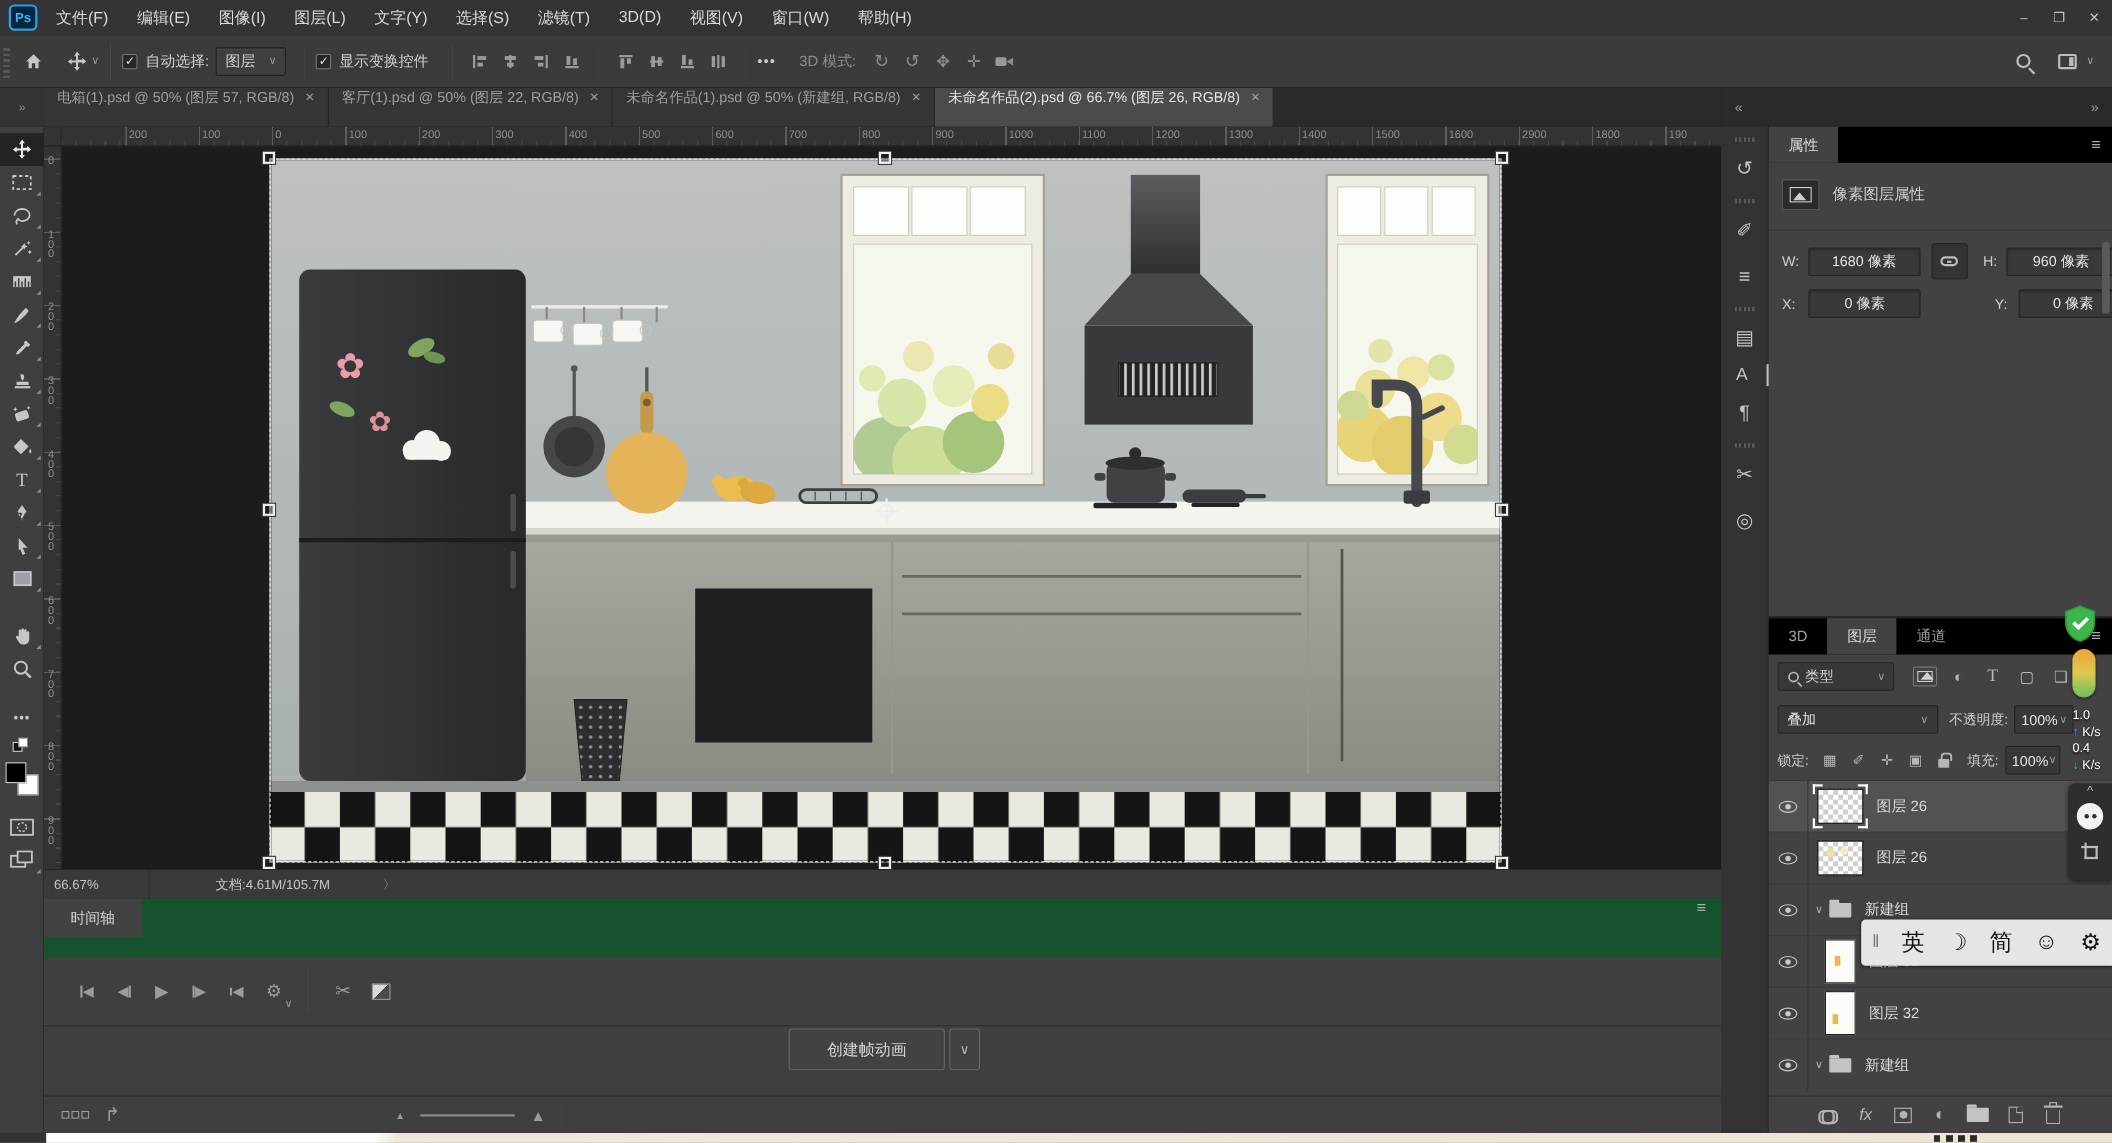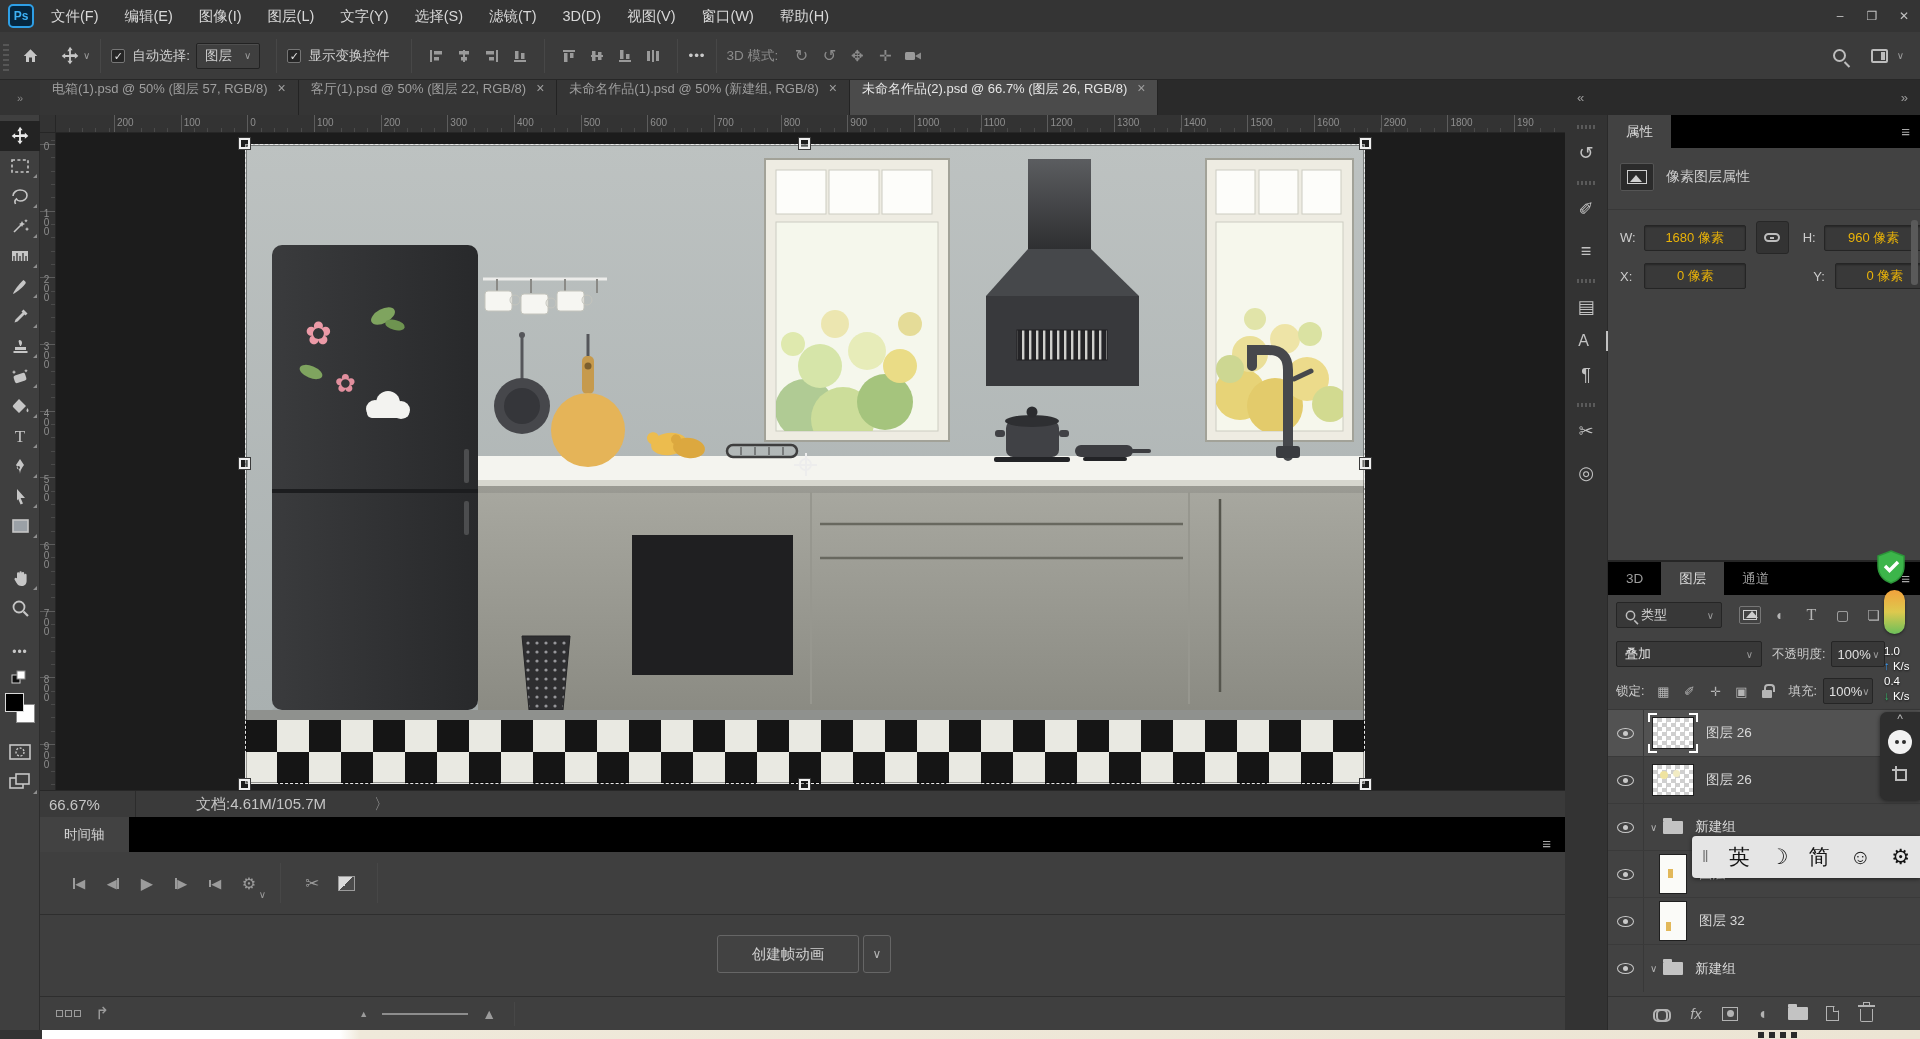--- a/index.html
+++ b/index.html
@@ -55,25 +55,25 @@
   .canvas{position:absolute;left:56px;top:133px;width:1509px;height:657px;background:#1c1c1c;z-index:10;overflow:hidden}
   .doc{position:absolute;left:189px;top:11px;width:1120px;height:640px;background:#b4baba}
   .doc svg{position:absolute;left:0;top:0}
   .ants{position:absolute;inset:0;border:1px dashed #e9e9e9;box-shadow:inset 0 0 0 1px rgba(0,0,0,.35);pointer-events:none}
   .handle{position:absolute;width:11px;height:11px;border:2px solid #efefef;background:rgba(30,30,30,.35);box-shadow:0 0 0 1px #3a3a3a}
   .centerpt{position:absolute;left:554px;top:314px;width:13px;height:13px;border:2px solid #ededed;border-radius:50%}
   .centerpt::before,.centerpt::after{content:"";position:absolute;background:#ededed}
   .centerpt::before{left:-7px;top:3.5px;width:23px;height:2px}
   .centerpt::after{left:3.5px;top:-7px;width:2px;height:23px}
   
-  .statusbar{position:absolute;left:40px;top:790px;width:1525px;height:27px;background:#3a3a3a;border-top:1px solid #272727;display:flex;align-items:center;font-size:15px;color:#c6c6c6;z-index:12}
+  .statusbar{position:absolute;left:40px;top:790px;width:1525px;height:27px;background:#3a3a3a;border-top:1px solid #272727;display:flex;align-items:center;font-size:12px;color:#c6c6c6;z-index:12}
   .zoombox{width:96px;height:100%;display:flex;align-items:center;padding-left:9px;border-right:1px solid #2c2c2c}
   
   .timeline{position:absolute;left:40px;top:817px;width:1525px;height:213px;background:#3f3f3f;z-index:12}
-  .tl-tabrow{height:35px;background:#000000;display:flex;align-items:flex-end;justify-content:space-between;padding-right:14px}
+  .tl-tabrow{height:53px;background:#14532d;display:flex;align-items:flex-start;justify-content:space-between;padding-right:14px}
   .tl-tab{display:inline-flex;height:35px;align-items:center;padding:0 24px;background:#424242;color:#cfcfcf;font-size:13.5px}
   .tl-controls{height:63px;border-bottom:1px solid #2e2e2e;display:flex;align-items:center;padding-left:22px;color:#9b9b9b}
   .tlb{display:flex;align-items:center;justify-content:center;width:34px;height:30px;font-size:13px;color:#9b9b9b;position:relative}
   .vbar{display:inline-block;width:2.5px;height:11px;background:#9b9b9b}
   .gradsq{width:17px;height:15px;border:1.5px solid #9b9b9b;background:linear-gradient(135deg,#d9d9d9 50%,#4a4a4a 50%)}
   .tl-create{position:absolute;left:677px;top:118px;width:142px;height:38px;background:#424242;border:1px solid #666;border-radius:3px;color:#d4d4d4;font-size:14.5px;display:flex;align-items:center;justify-content:center}
   .tl-create-chev{position:absolute;left:823px;top:118px;width:28px;height:38px;background:#424242;border:1px solid #666;border-radius:3px;color:#b5b5b5;display:flex;align-items:center;justify-content:center;font-size:12px}
   .tl-bottom{position:absolute;left:0;top:179px;width:1525px;height:34px;border-top:1px solid #2e2e2e;display:flex;align-items:center;color:#9b9b9b}
   .sq3{display:flex;gap:2px;margin-left:16px}
   .sq3 i{width:7px;height:7px;border:1.5px solid #9b9b9b;display:block}
@@ -83,21 +83,21 @@
   .strip{width:43px;background:#333;border-right:1px solid #2a2a2a;display:flex;flex-direction:column;align-items:center}
   .strip .grip{width:18px;height:4px;margin-top:10px;background:repeating-linear-gradient(90deg,#5a5a5a 0 2px,transparent 2px 4px)}
   .strip .sico{width:43px;height:36px;display:flex;align-items:center;justify-content:center;font-size:18px;color:#c2c2c2;margin-top:6px}
   .panels{flex:1;display:flex;flex-direction:column;width:312px}
   .phead{height:33px;background:#000000;display:flex;align-items:center;justify-content:space-between;padding-right:10px}
   .ptab{display:inline-flex;height:33px;align-items:center;padding:0 18px;background:#424242;color:#dadada;font-size:13.5px}
   .ptab.off{background:transparent;color:#9d9d9d}
   .hamb{color:#a8a8a8;font-size:15px}
   .props-panel{height:447px;border-bottom:2px solid #262626;position:relative;background:#424242}
   .prow{position:absolute;display:flex;align-items:center;font-size:13px;color:#cdcdcd}
-  .field{background:#393939;border:1px solid #252525;box-shadow:inset 0 1px 2px rgba(0,0,0,.35);border-radius:2px;height:26px;display:flex;align-items:center;justify-content:center;color:#eab308;font-size:13px}
+  .field{background:#393939;border:1px solid #252525;box-shadow:inset 0 1px 2px rgba(0,0,0,.35);border-radius:2px;height:26px;display:flex;align-items:center;justify-content:center;color:#e5e5e5;font-size:13px}
   .linkbox{width:33px;height:33px;background:#333;border:1px solid #272727;border-radius:3px;display:flex;align-items:center;justify-content:center}
   .chain{width:16px;height:9px;border:2px solid #bdbdbd;border-radius:5px;position:relative}
   .chain::after{content:"";position:absolute;left:4px;top:1.5px;width:4px;height:2px;background:#bdbdbd}
   .thumbico{width:34px;height:28px;background:#2b2b2b;border:1px solid #555;border-radius:2px;display:flex;align-items:center;justify-content:center}
   .thumbico i{width:20px;height:14px;border:1.5px solid #cfcfcf;position:relative;display:block}
   .thumbico i::after{content:"";position:absolute;left:2px;bottom:1px;border-left:6px solid transparent;border-right:6px solid transparent;border-bottom:7px solid #cfcfcf}
   .scroll-sliver{position:absolute;right:2px;top:105px;width:7px;height:65px;background:#5a5a5a;border-radius:3px}
   
   .layers-panel{flex:1;position:relative;background:#424242;display:flex;flex-direction:column}
   .lrow{height:40px;display:flex;align-items:center;padding:0 8px;font-size:13px;color:#cdcdcd}

